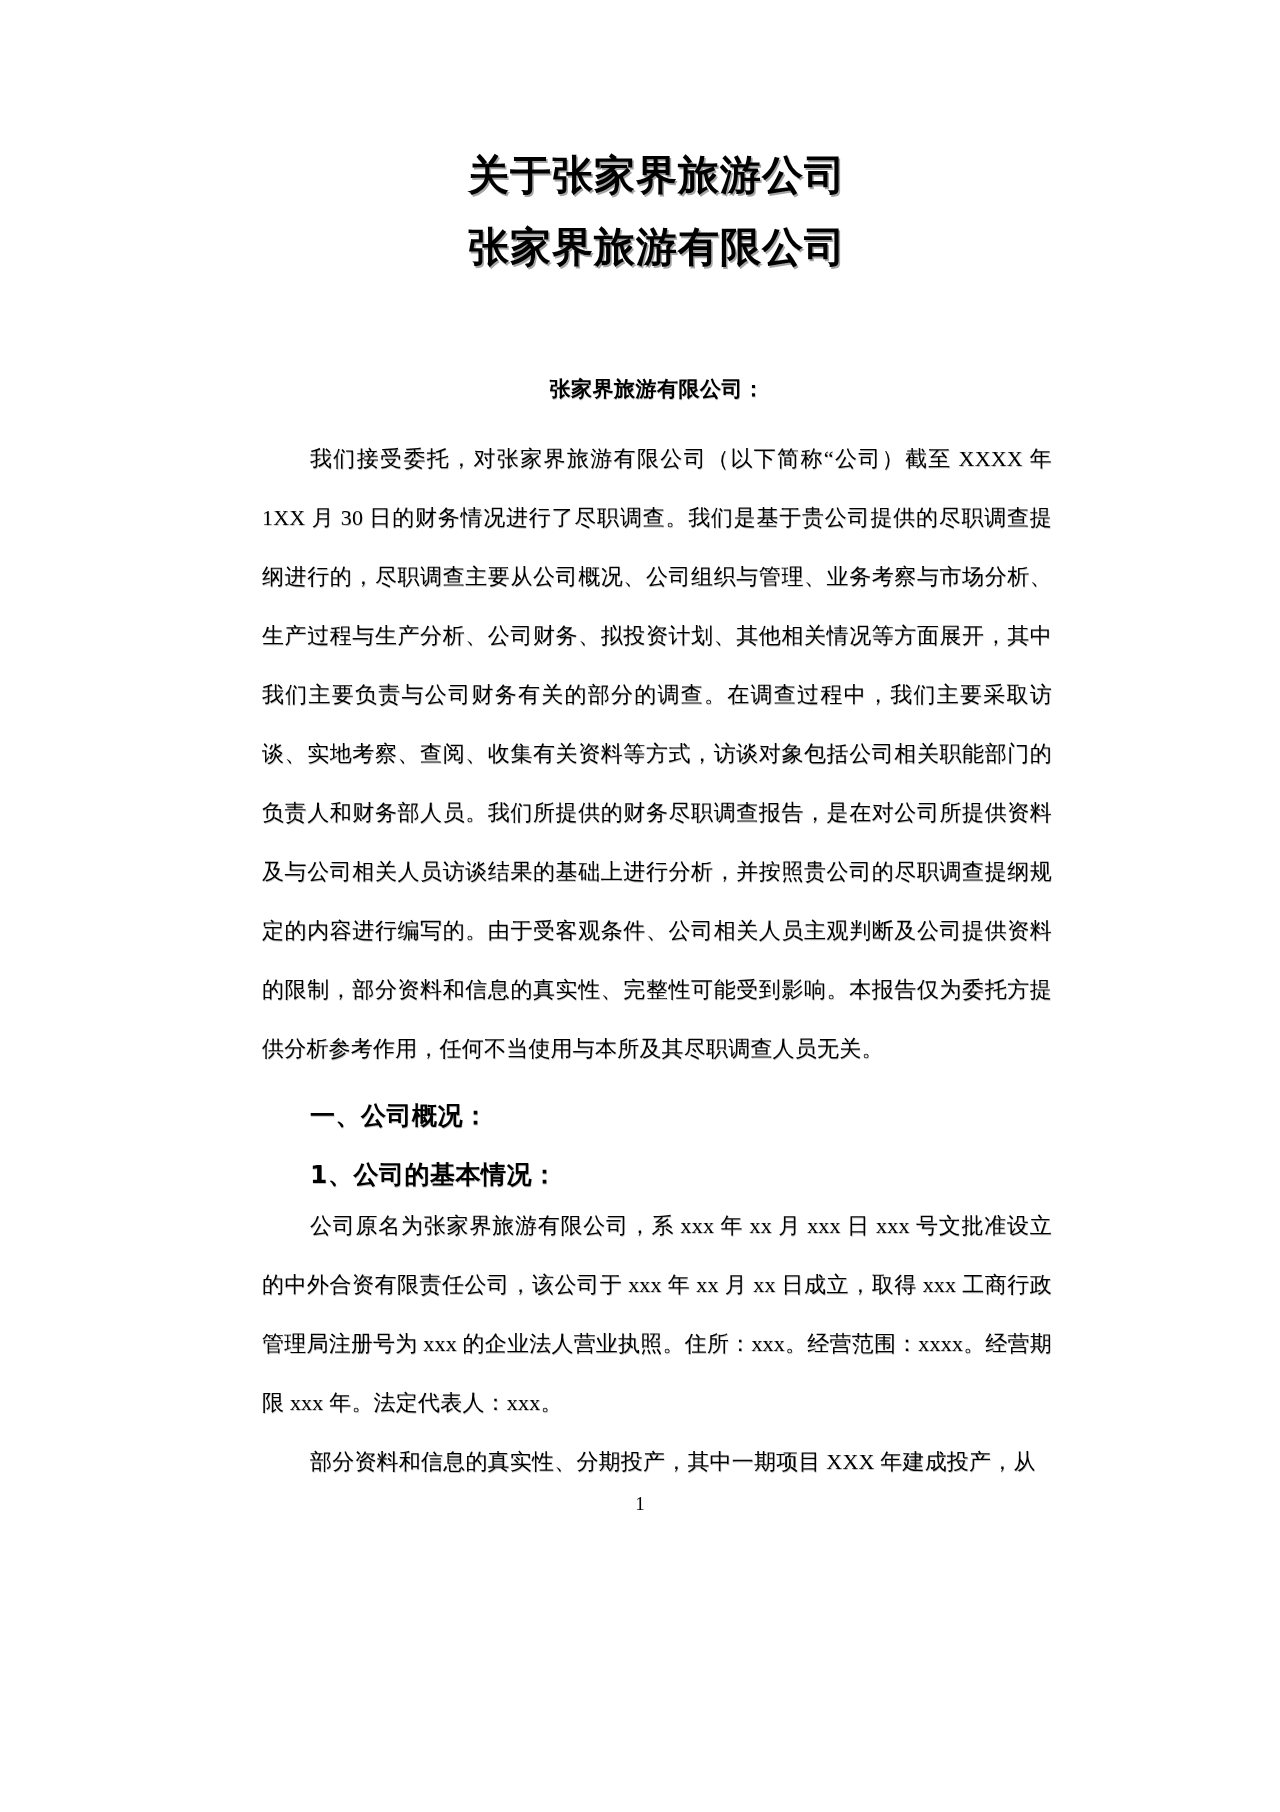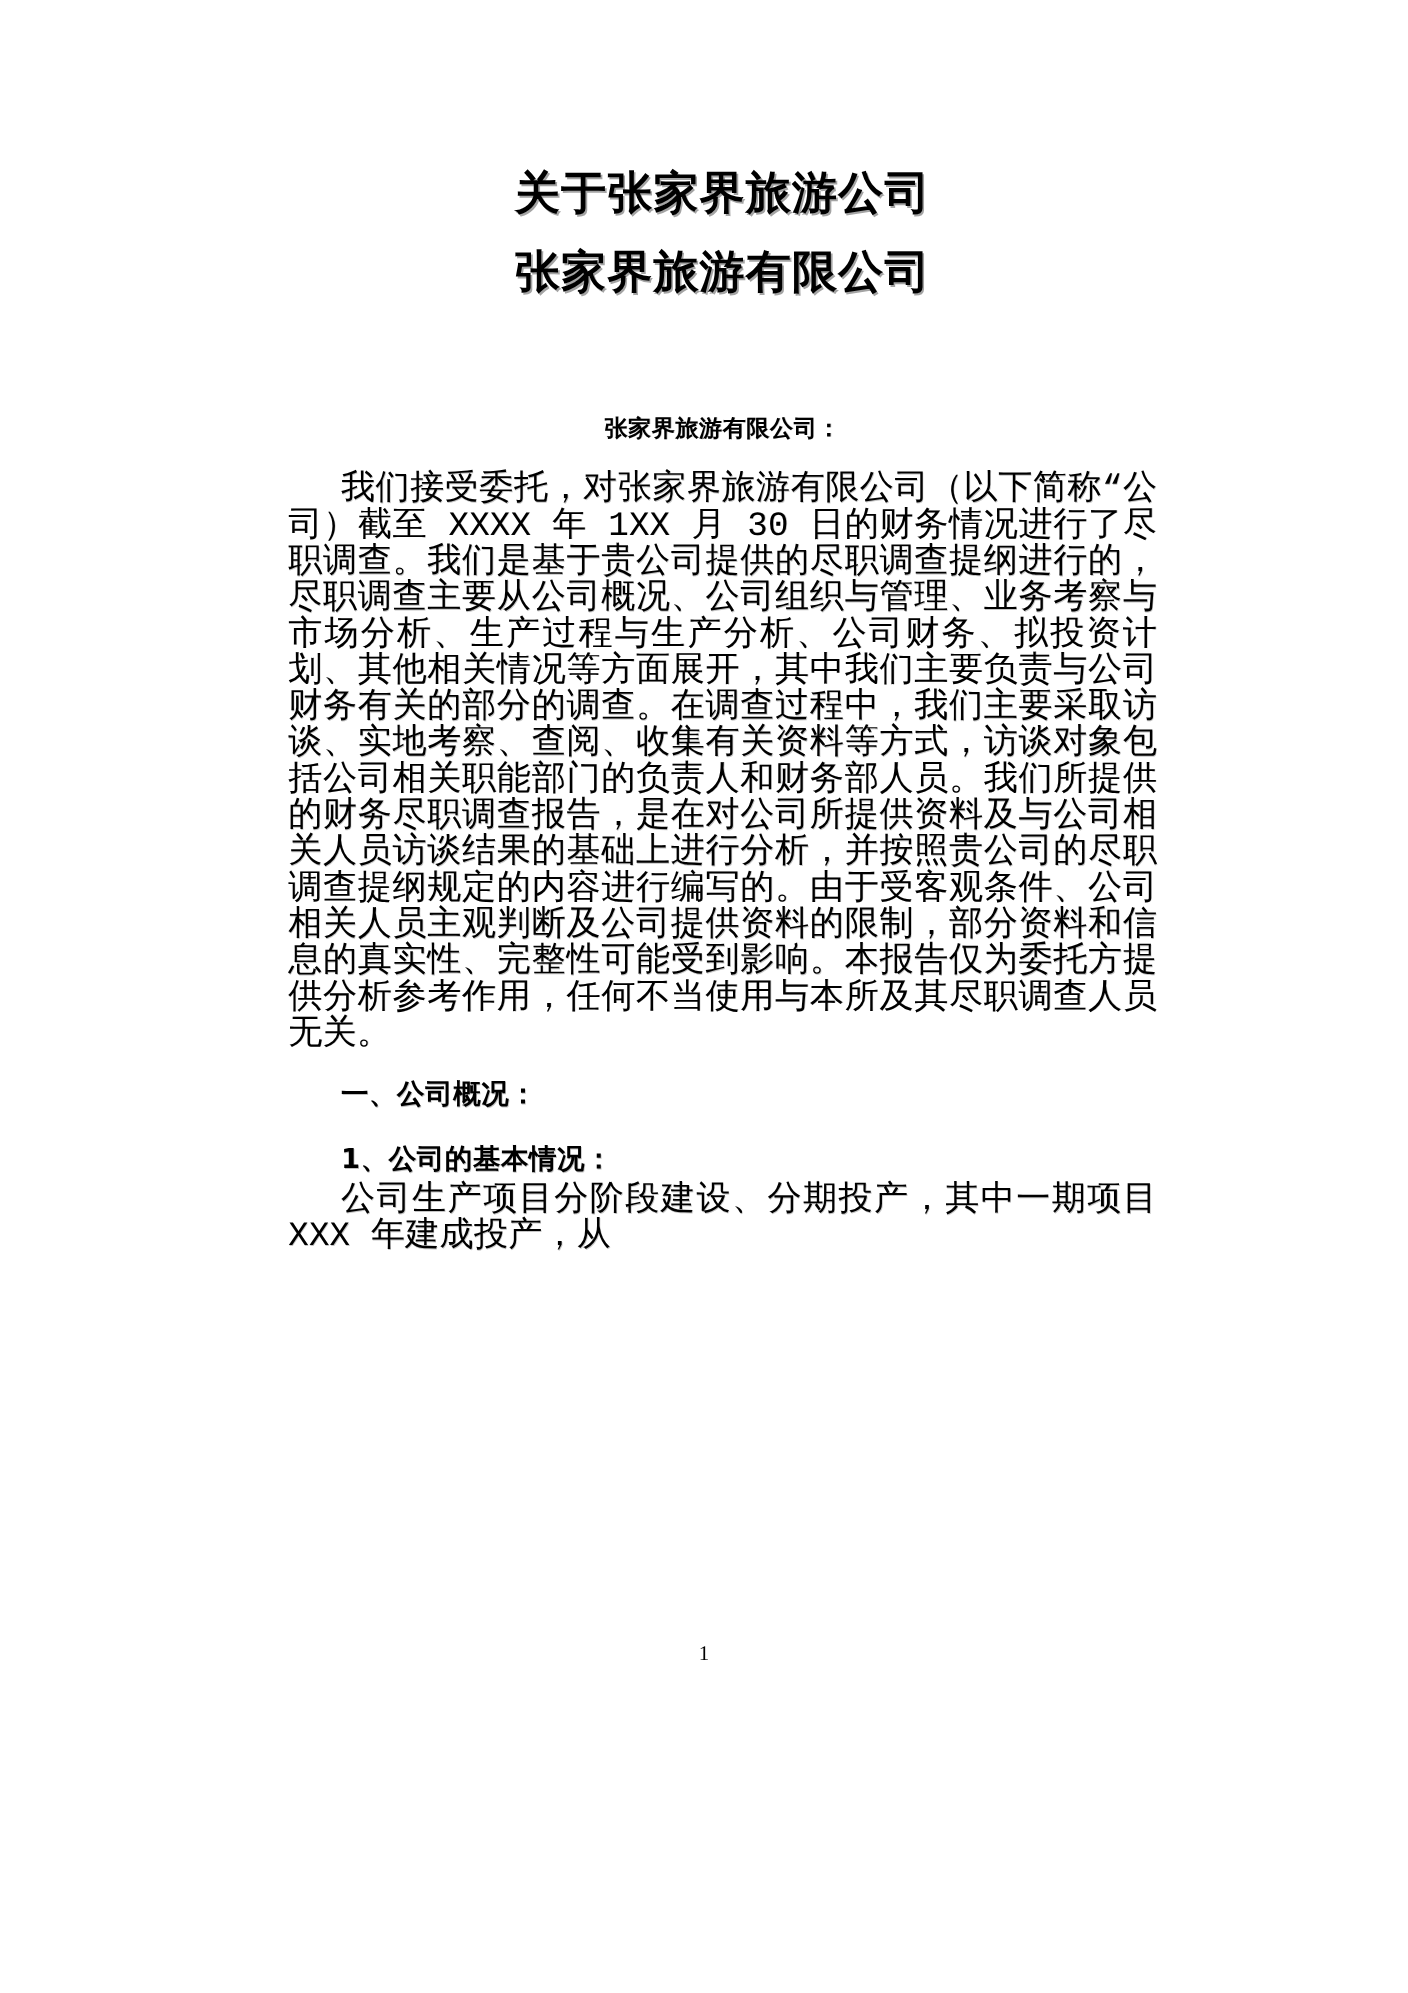--- a/index.html
+++ b/index.html
@@ -54,23 +54,23 @@
     font-weight: 700;
     line-height: 30px;
     margin-top: 92px;
     letter-spacing: 0.5px;
     text-shadow: 0.6px 0.6px 0 rgba(120,120,120,0.45);
     text-align: center;
   }
 
   
   .para {
-    font-family: Liberation Mono, monospace;
-    font-size: 31px;
-    line-height: 33px;
+    font-family: Liberation Serif, serif;
+    font-size: 22px;
+    line-height: 59px;
     text-align: justify;
     text-justify: inter-ideograph;
     text-indent: 48px;
     margin: 0;
     letter-spacing: 0.2px;
     text-shadow: 0.55px 0.55px 0 rgba(110,110,110,0.40);
   }
   .para.first { margin-top: 25px; }
   .para.tight { margin-top: 0; }
 
@@ -113,22 +113,23 @@
     <div class="doc-title title-line-2">张家界旅游有限公司</div>
 
     <div class="addressee">张家界旅游有限公司：</div>
 
     <p class="para first">我们接受委托，对张家界旅游有限公司（以下简称“公司）截至 XXXX 年 1XX 月 30 日的财务情况进行了尽职调查。我们是基于贵公司提供的尽职调查提纲进行的，尽职调查主要从公司概况、公司组织与管理、业务考察与市场分析、生产过程与生产分析、公司财务、拟投资计划、其他相关情况等方面展开，其中我们主要负责与公司财务有关的部分的调查。在调查过程中，我们主要采取访谈、实地考察、查阅、收集有关资料等方式，访谈对象包括公司相关职能部门的负责人和财务部人员。我们所提供的财务尽职调查报告，是在对公司所提供资料及与公司相关人员访谈结果的基础上进行分析，并按照贵公司的尽职调查提纲规定的内容进行编写的。由于受客观条件、公司相关人员主观判断及公司提供资料的限制，部分资料和信息的真实性、完整性可能受到影响。本报告仅为委托方提供分析参考作用，任何不当使用与本所及其尽职调查人员无关。</p>
 
     <div class="heading h-level1">一、公司概况：</div>
 
     <div class="heading h-level2">1、公司的基本情况：</div>
 
+    <p class="para tight">公司原名为张家界旅游有限公司，系 xxx 年 xx 月 xxx 日 xxx 号文批准设立的中外合资有限责任公司，该公司于 xxx 年 xx 月 xx 日成立，取得 xxx 工商行政管理局注册号为 xxx 的企业法人营业执照。住所：xxx。经营范围：xxxx。经营期限 xxx 年。法定代表人：xxx。</p>
 
 
 
-    <p class="para tight">公司生产项目分阶段建设、分期投产，其中一期项目 XXX 年建成投产，从</p>
+    <p class="para tight">部分资料和信息的真实性、分期投产，其中一期项目 XXX 年建成投产，从</p>
 
   </div>
 
   <div class="page-number">1</div>
 
 </div>
 
 </body></html>

